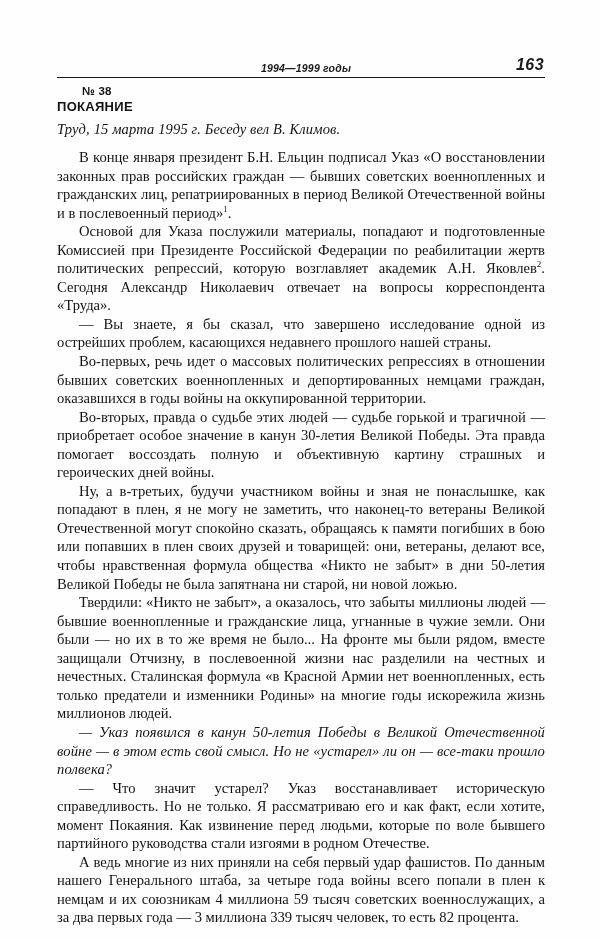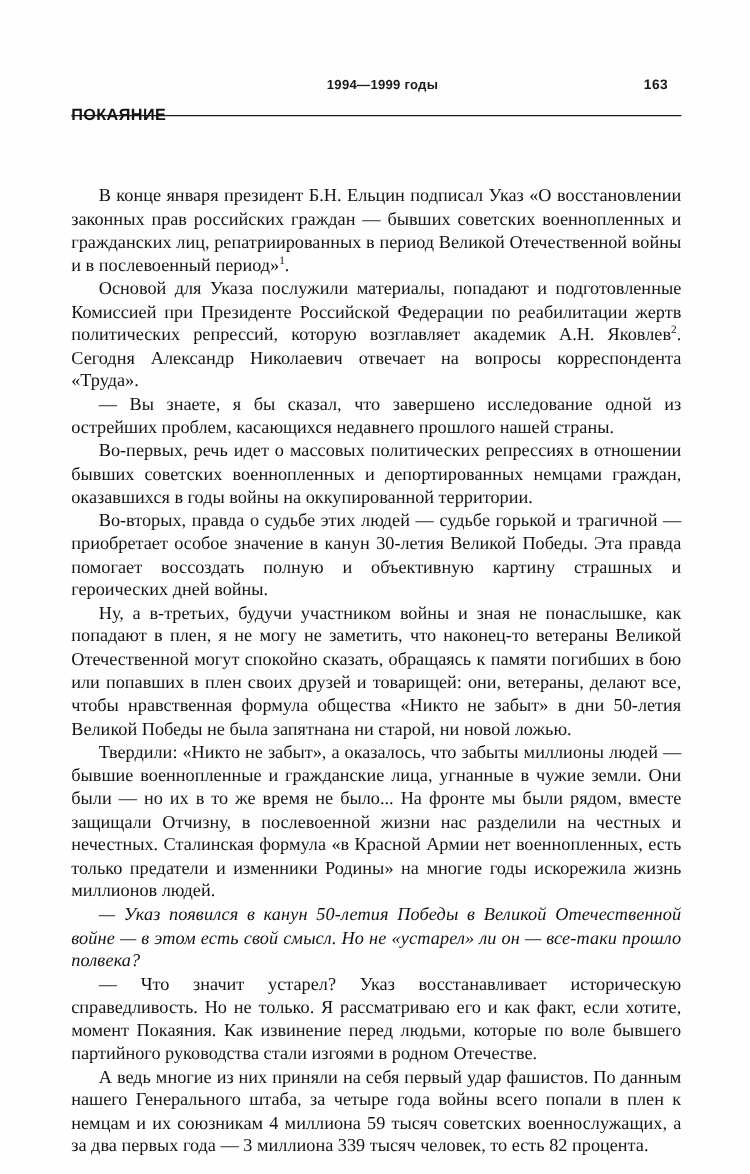--- a/index.html
+++ b/index.html
@@ -27,40 +27,41 @@
   .running-head {
     position: absolute;
     left: 57px;
     right: 55px;
     top: 52px;
     height: 22px;
     display: flex;
     align-items: flex-end;
     justify-content: space-between;
     border-bottom: 1.6px solid #1a1a1a;
-    padding-bottom: 18px;
+    padding-bottom: 3px;
+    font-style: italic;
   }
   .running-head-title {
     flex: 1;
     text-align: center;
     font-family: "Liberation Sans", "DejaVu Sans", sans-serif;
     font-size: 10.5px;
     font-weight: 700;
     letter-spacing: 0.2px;
     color: #1a1a1a;
     margin-left: 40px;
   }
   .page-number {
     font-family: "Liberation Sans", "DejaVu Sans", sans-serif;
-    font-size: 11px;
+    font-size: 16px;
     font-weight: 700;
     color: #1a1a1a;
     letter-spacing: 0.4px;
     min-width: 30px;
-    text-align: left;
+    text-align: center;
   }
 
   
   .doc-heading {
     position: absolute;
     left: 57px;
     right: 55px;
     top: 84px;
   }
   .doc-number {
@@ -126,23 +127,25 @@
 <body>
 
 <div class="page">
 
   <div class="running-head">
     <div class="running-head-title">1994—1999 годы</div>
     <div class="page-number">163</div>
   </div>
 
   <div class="doc-heading">
+    <div class="doc-number">№ 38</div>
     <div class="doc-title">ПОКАЯНИЕ</div>
   </div>
 
+  <div class="source-line">Труд, 15 марта 1995 г. Беседу вел В. Климов.</div>
 
   <div class="body-text" id="body-text">
       <p><span>В конце января президент Б.Н. Ельцин подписал Указ «О восстановлении законных прав российских граждан — бывших советских военнопленных и гражданских лиц, репатриированных в период Великой Отечественной войны и в послевоенный период»</span><sup>1</sup><span>.</span></p>
       <p><span>Основой для Указа послужили материалы, попадают и подготовленные Комиссией при Президенте Российской Федерации по реабилитации жертв политических репрессий, которую возглавляет академик А.Н. Яковлев</span><sup>2</sup><span>. Сегодня Александр Николаевич отвечает на вопросы корреспондента «Труда».</span></p>
       <p><span>— Вы знаете, я бы сказал, что завершено исследование одной из острейших проблем, касающихся недавнего прошлого нашей страны.</span></p>
       <p><span>Во-первых, речь идет о массовых политических репрессиях в отношении бывших советских военнопленных и депортированных немцами граждан, оказавшихся в годы войны на оккупированной территории.</span></p>
       <p><span>Во-вторых, правда о судьбе этих людей — судьбе горькой и трагичной — приобретает особое значение в канун 30-летия Великой Победы. Эта правда помогает воссоздать полную и объективную картину страшных и героических дней войны.</span></p>
       <p><span>Ну, а в-третьих, будучи участником войны и зная не понаслышке, как попадают в плен, я не могу не заметить, что наконец-то ветераны Великой Отечественной могут спокойно сказать, обращаясь к памяти погибших в бою или попавших в плен своих друзей и товарищей: они, ветераны, делают все, чтобы нравственная формула общества «Никто не забыт» в дни 50-летия Великой Победы не была запятнана ни старой, ни новой ложью.</span></p>
       <p><span>Твердили: «Никто не забыт», а оказалось, что забыты миллионы людей — бывшие военнопленные и гражданские лица, угнанные в чужие земли. Они были — но их в то же время не было... На фронте мы были рядом, вместе защищали Отчизну, в послевоенной жизни нас разделили на честных и нечестных. Сталинская формула «в Красной Армии нет военнопленных, есть только предатели и изменники Родины» на многие годы искорежила жизнь миллионов людей.</span></p>
       <p class="italic"><span>— Указ появился в канун 50-летия Победы в Великой Отечественной войне — в этом есть свой смысл. Но не «устарел» ли он — все-таки прошло полвека?</span></p>

